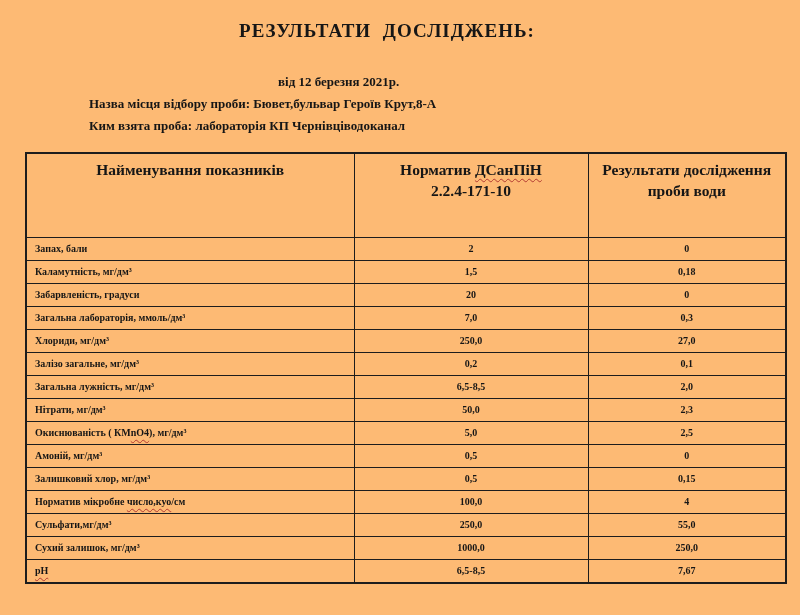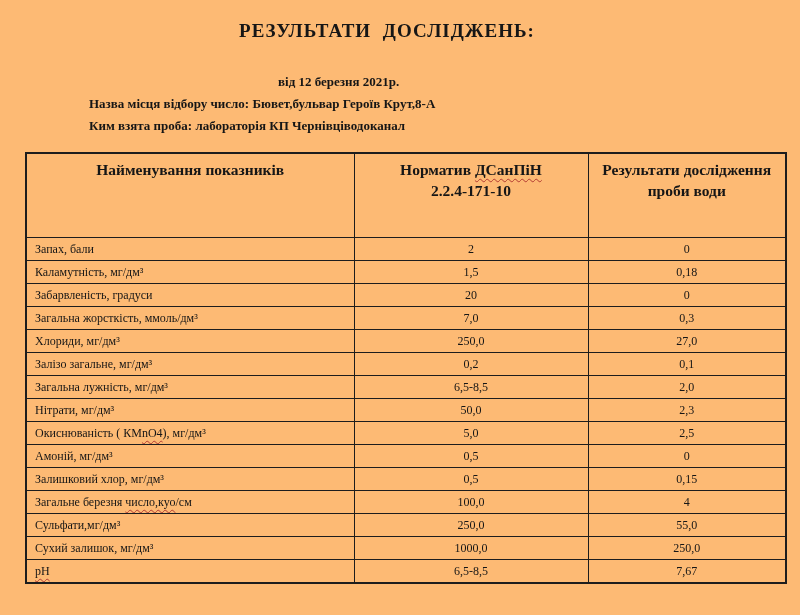--- a/index.html
+++ b/index.html
@@ -44,22 +44,22 @@
   th {
     font-size: 15.5px;
     font-weight: bold;
     vertical-align: top;
     padding: 5px 8px 0 8px;
     line-height: 21px;
   }
   th.c-name { text-align: center; height: 84px; }
   th.c-norm, th.c-result { text-align: center; }
   td {
-    font-size: 12px;
-    font-weight: normal;
+    font-size: 10px;
+    font-weight: bold;
     height: 21px;
     line-height: 20px;
     padding: 1px 8px 1px 8px;
     white-space: nowrap;
     overflow: hidden;
   }
   td.c-name { text-align: left; }
   td.c-norm, td.c-result { text-align: center; }
   .col-name   { width: 328px; }
   .col-norm   { width: 234px; }
@@ -75,21 +75,21 @@
 </style>
 </head>
 <body>
 
 <div class="page">
 
   <div class="doc-title">РЕЗУЛЬТАТИ  ДОСЛІДЖЕНЬ:</div>
 
   <div class="doc-head">
     <div class="date-line">від  12 березня 2021р.</div>
-    <div>Назва місця відбору число: Бювет,бульвар Героїв Крут,8-А</div>
+    <div>Назва місця відбору проби: Бювет,бульвар Героїв Крут,8-А</div>
     <div>Ким взята проба: лабораторія КП Чернівціводоканал</div>
   </div>
 
   <table class="results">
     <colgroup>
       <col class="col-name">
       <col class="col-norm">
       <col class="col-result">
     </colgroup>
     <thead>
@@ -116,21 +116,21 @@
           <td class="c-name"><span>Каламутність, мг/дм³</span></td>
           <td class="c-norm">1,5</td>
           <td class="c-result">0,18</td>
         </tr>
         <tr>
           <td class="c-name"><span>Забарвленість, градуси</span></td>
           <td class="c-norm">20</td>
           <td class="c-result">0</td>
         </tr>
         <tr>
-          <td class="c-name"><span>Загальна жорсткість, ммоль/дм³</span></td>
+          <td class="c-name"><span>Загальна лабораторія, ммоль/дм³</span></td>
           <td class="c-norm">7,0</td>
           <td class="c-result">0,3</td>
         </tr>
         <tr>
           <td class="c-name"><span>Хлориди, мг/дм³</span></td>
           <td class="c-norm">250,0</td>
           <td class="c-result">27,0</td>
         </tr>
         <tr>
           <td class="c-name"><span>Залізо загальне, мг/дм³</span></td>
@@ -156,21 +156,21 @@
           <td class="c-name"><span>Амоній, мг/дм³</span></td>
           <td class="c-norm">0,5</td>
           <td class="c-result">0</td>
         </tr>
         <tr>
           <td class="c-name"><span>Залишковий хлор, мг/дм³</span></td>
           <td class="c-norm">0,5</td>
           <td class="c-result">0,15</td>
         </tr>
         <tr>
-          <td class="c-name"><span>Загальне березня </span><span class="wavy">число,куо</span><span>/см</span></td>
+          <td class="c-name"><span>Норматив мікробне </span><span class="wavy">число,куо</span><span>/см</span></td>
           <td class="c-norm">100,0</td>
           <td class="c-result">4</td>
         </tr>
         <tr>
           <td class="c-name"><span>Сульфати,мг/дм³</span></td>
           <td class="c-norm">250,0</td>
           <td class="c-result">55,0</td>
         </tr>
         <tr>
           <td class="c-name"><span>Сухий залишок, мг/дм³</span></td>

